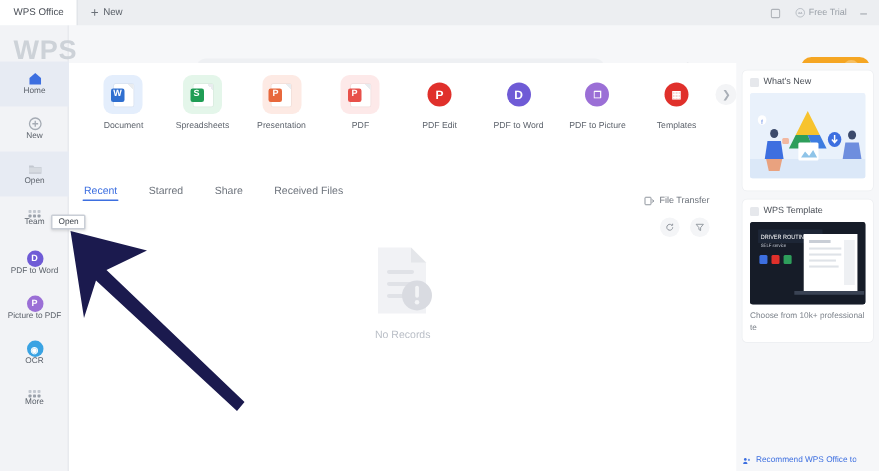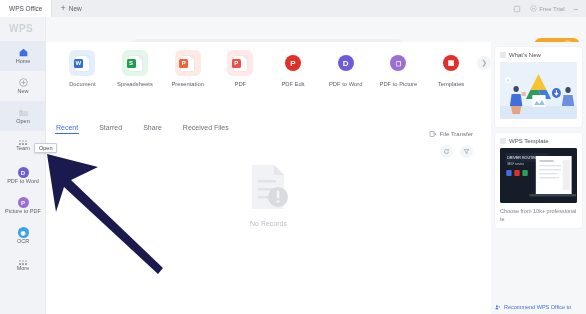--- a/index.html
+++ b/index.html
@@ -33,21 +33,21 @@
   .tb-ico{ width:8px;height:8px;display:block;opacity:.55;}
   .tb-trial{ display:flex;align-items:center;gap:2px;font-size:6px;color:#9aa0a8;}
   .tb-min{ font-size:8px;color:#8d939b;padding-right:2px;}
 
   
   .header{
     position:absolute; left:0; top:17px; width:586px; height:25px;
     background:#f6f7f9;
   }
   .logo{
-    position:absolute; left:9px; top:6px; font-size:10px; letter-spacing:.5px;
+    position:absolute; left:9px; top:6px; font-size:18px; letter-spacing:.5px;
     color:#cdd2d8; font-weight:bold; font-family:"Liberation Sans",sans-serif;
   }
   .search{
     position:absolute; left:131px; top:22px; width:272px; height:12px;
     background:#eef0f3; border-radius:6px; display:flex; align-items:center;
     gap:3px; padding-left:13px;
   }
   .search-ic{ position:absolute; left:5px; top:3px; width:6px;height:6px;opacity:.45;}
   .search ::placeholder{color:#a8aeb6;}
   .search input{

